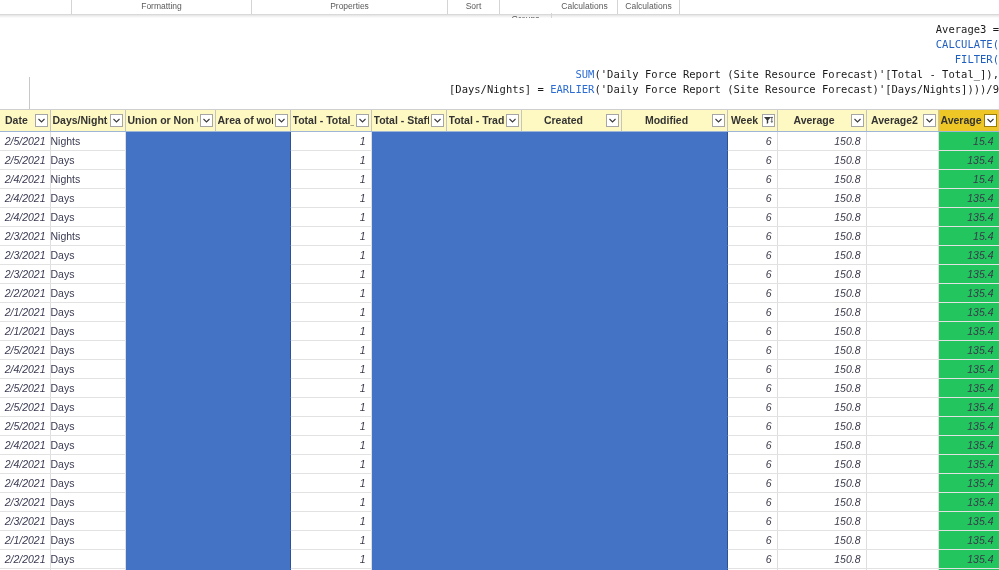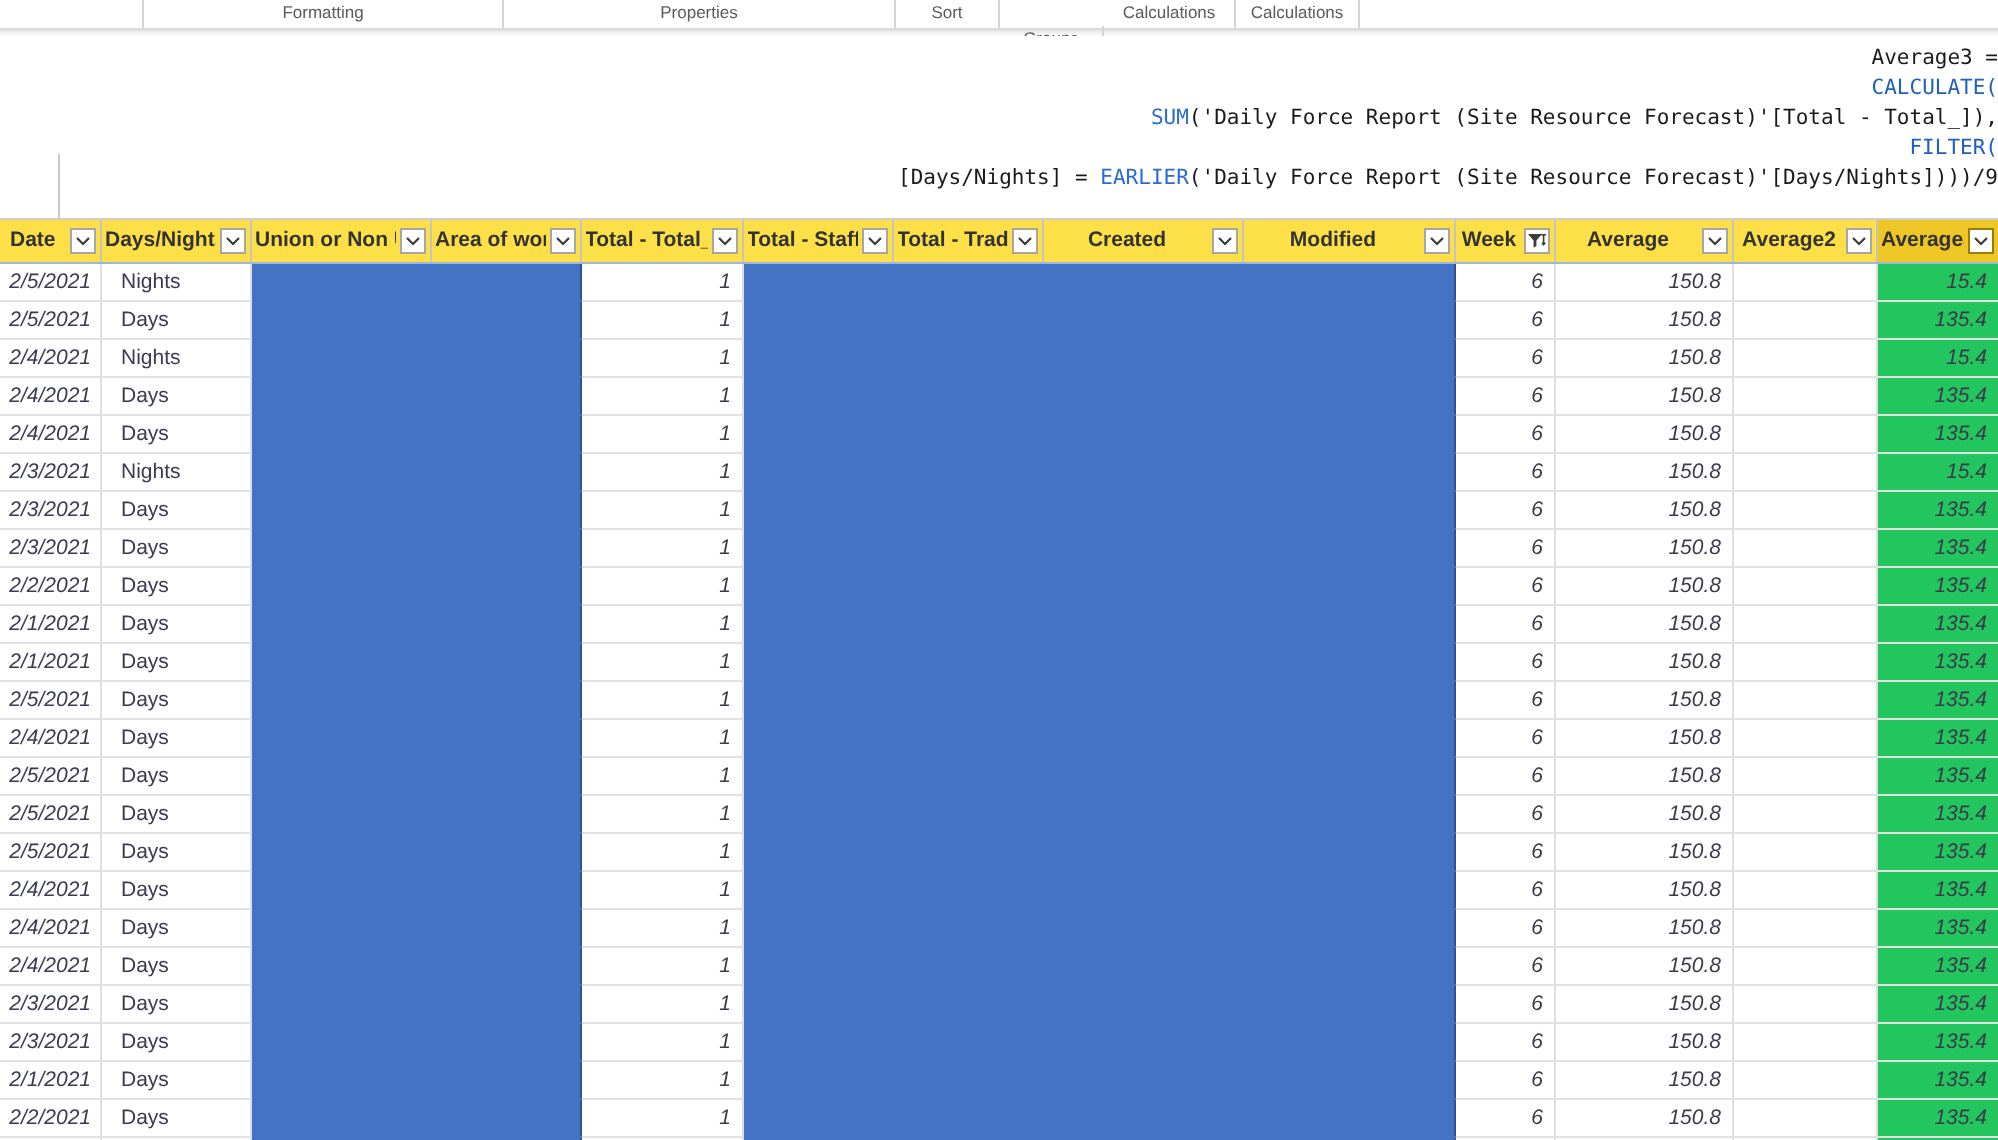--- a/index.html
+++ b/index.html
@@ -85,21 +85,21 @@
   table.data-grid th, table.data-grid td {
     padding: 0;
     margin: 0;
     overflow: hidden;
     white-space: nowrap;
   }
 
   
   thead tr { height: 21px; }
   th.hcell {
-    background: #fde047;
+    background: #fef9c3;
     border-right: 1px solid #c4c4c4;
     border-bottom: 1px solid #9fb6d6;
     font-size: 10.5px;
     font-weight: bold;
     color: #333333;
     position: relative;
     vertical-align: middle;
   }
   th.hcell .hwrap {
     display: flex;
@@ -144,21 +144,21 @@
     font-size: 10.5px;
     font-style: italic;
     color: #3a3a4a;
     background: #ffffff;
     height: 19px;
     line-height: 18px;
   }
   td.dcell.txt {
     font-style: normal;
     color: #3a3a52;
-    padding-left: 10px;
+    padding-left: 0;
     text-align: left;
   }
   td.dcell.date {
     font-style: italic;
     color: #3a3a52;
     text-align: right;
     padding-right: 4px;
   }
   td.dcell.num {
     text-align: right;
@@ -195,23 +195,23 @@
 </div>
 <div class="ribbon-shadow"></div>
 
 <div class="formula-bar">
   <div class="guide-line"></div>
 
   <div class="fx-line"><span>Average3 =</span></div>
 
   <div class="fx-line"><span class="kw">CALCULATE(</span></div>
 
+  <div class="fx-line">    <span class="kw">FILTER(</span></div>
+
   <div class="fx-line">    <span class="fn">SUM</span><span>('Daily Force Report (Site Resource Forecast)'[Total - Total_]),</span></div>
-
-  <div class="fx-line">    <span class="kw">FILTER(</span></div>
 
 
   <div class="fx-line">        <span>[Days/Nights] = </span><span class="fn">EARLIER</span><span>('Daily Force Report (Site Resource Forecast)'[Days/Nights])))/9</span></div>
 </div>
 
 <div class="grid">
   <table class="data-grid">
     <colgroup id="cg">
         <col style="width: 50px;">
         <col style="width: 75px;">

